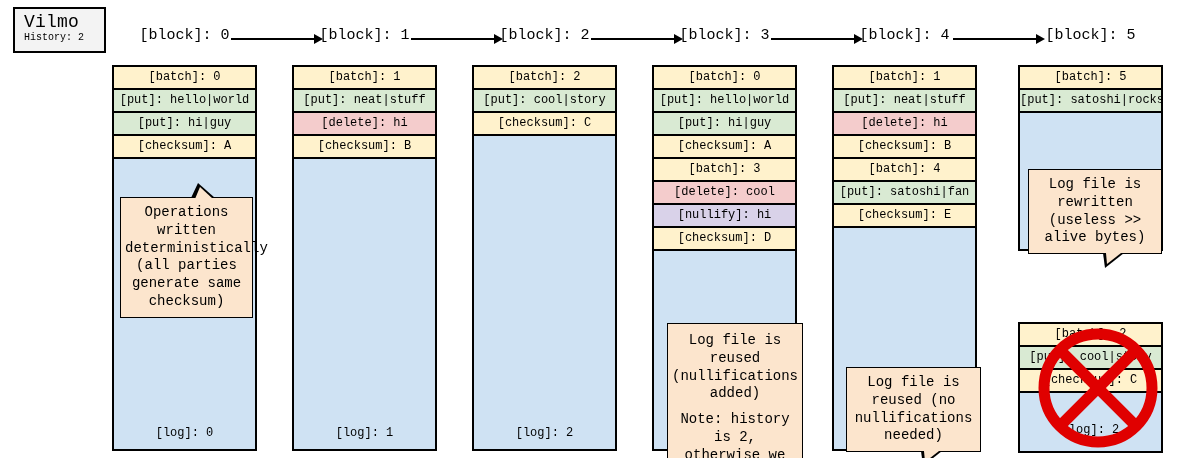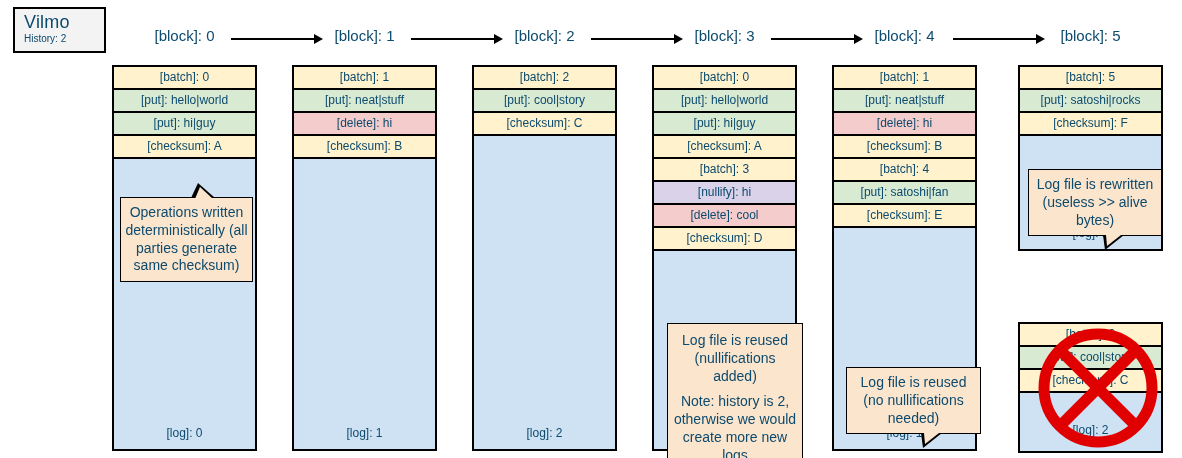--- a/index.html
+++ b/index.html
@@ -1,19 +1,19 @@
 <!DOCTYPE html>
 <html><head>
 <meta charset="utf-8">
 <style>
   * { margin:0; padding:0; box-sizing:border-box; }
   html,body { background:#ffffff; }
   .canvas {
     position:relative; width:1182px; height:458px; background:#ffffff;
-    font-family:Liberation Sans, sans-serif; color:#0c4a6e; overflow:hidden;
+    font-family:Liberation Mono, monospace; color:#000000; overflow:hidden;
   }
 
   
   .vilmo {
     position:absolute; left:13px; top:7px; width:93px; height:46px;
     background:#F3F3F3; border:2px solid #000; padding:3px 0 0 9px;
   }
   .vilmo .name { font-size:18px; letter-spacing:.2px; }
   .vilmo .history { font-size:10px; margin-top:0; }
 
@@ -131,22 +131,22 @@
       <span>[log]: 2</span>
     </div>
   </div>
 
   <div class="block" style="left:652px;top:65px;height:386px">
     <div class="op-row t-batch">[batch]: 0</div>
     <div class="op-row t-put">[put]: hello|world</div>
     <div class="op-row t-put">[put]: hi|guy</div>
     <div class="op-row t-checksum">[checksum]: A</div>
     <div class="op-row t-batch">[batch]: 3</div>
+    <div class="op-row t-delete">[delete]: cool</div>
     <div class="op-row t-nullify">[nullify]: hi</div>
-    <div class="op-row t-delete">[delete]: cool</div>
     <div class="op-row t-checksum">[checksum]: D</div>
     <div class="log-area">
       <span>[log]: 0</span>
     </div>
   </div>
 
   <div class="block" style="left:832px;top:65px;height:386px">
     <div class="op-row t-batch">[batch]: 1</div>
     <div class="op-row t-put">[put]: neat|stuff</div>
     <div class="op-row t-delete">[delete]: hi</div>
@@ -155,21 +155,20 @@
     <div class="op-row t-put">[put]: satoshi|fan</div>
     <div class="op-row t-checksum">[checksum]: E</div>
     <div class="log-area">
       <span>[log]: 1</span>
     </div>
   </div>
 
   <div class="block" style="left:1018px;top:65px;height:186px">
     <div class="op-row t-batch">[batch]: 5</div>
     <div class="op-row t-put">[put]: satoshi|rocks</div>
-    <div class="op-row t-checksum">[checksum]: F</div>
     <div class="log-area">
       <span>[log]: 5</span>
     </div>
   </div>
 
   <div class="block" style="left:1018px;top:322px;height:131px">
     <div class="op-row t-batch">[batch]: 2</div>
     <div class="op-row t-put">[put]: cool|story</div>
     <div class="op-row t-checksum">[checksum]: C</div>
     <div class="log-area" style="padding-bottom:14px">

